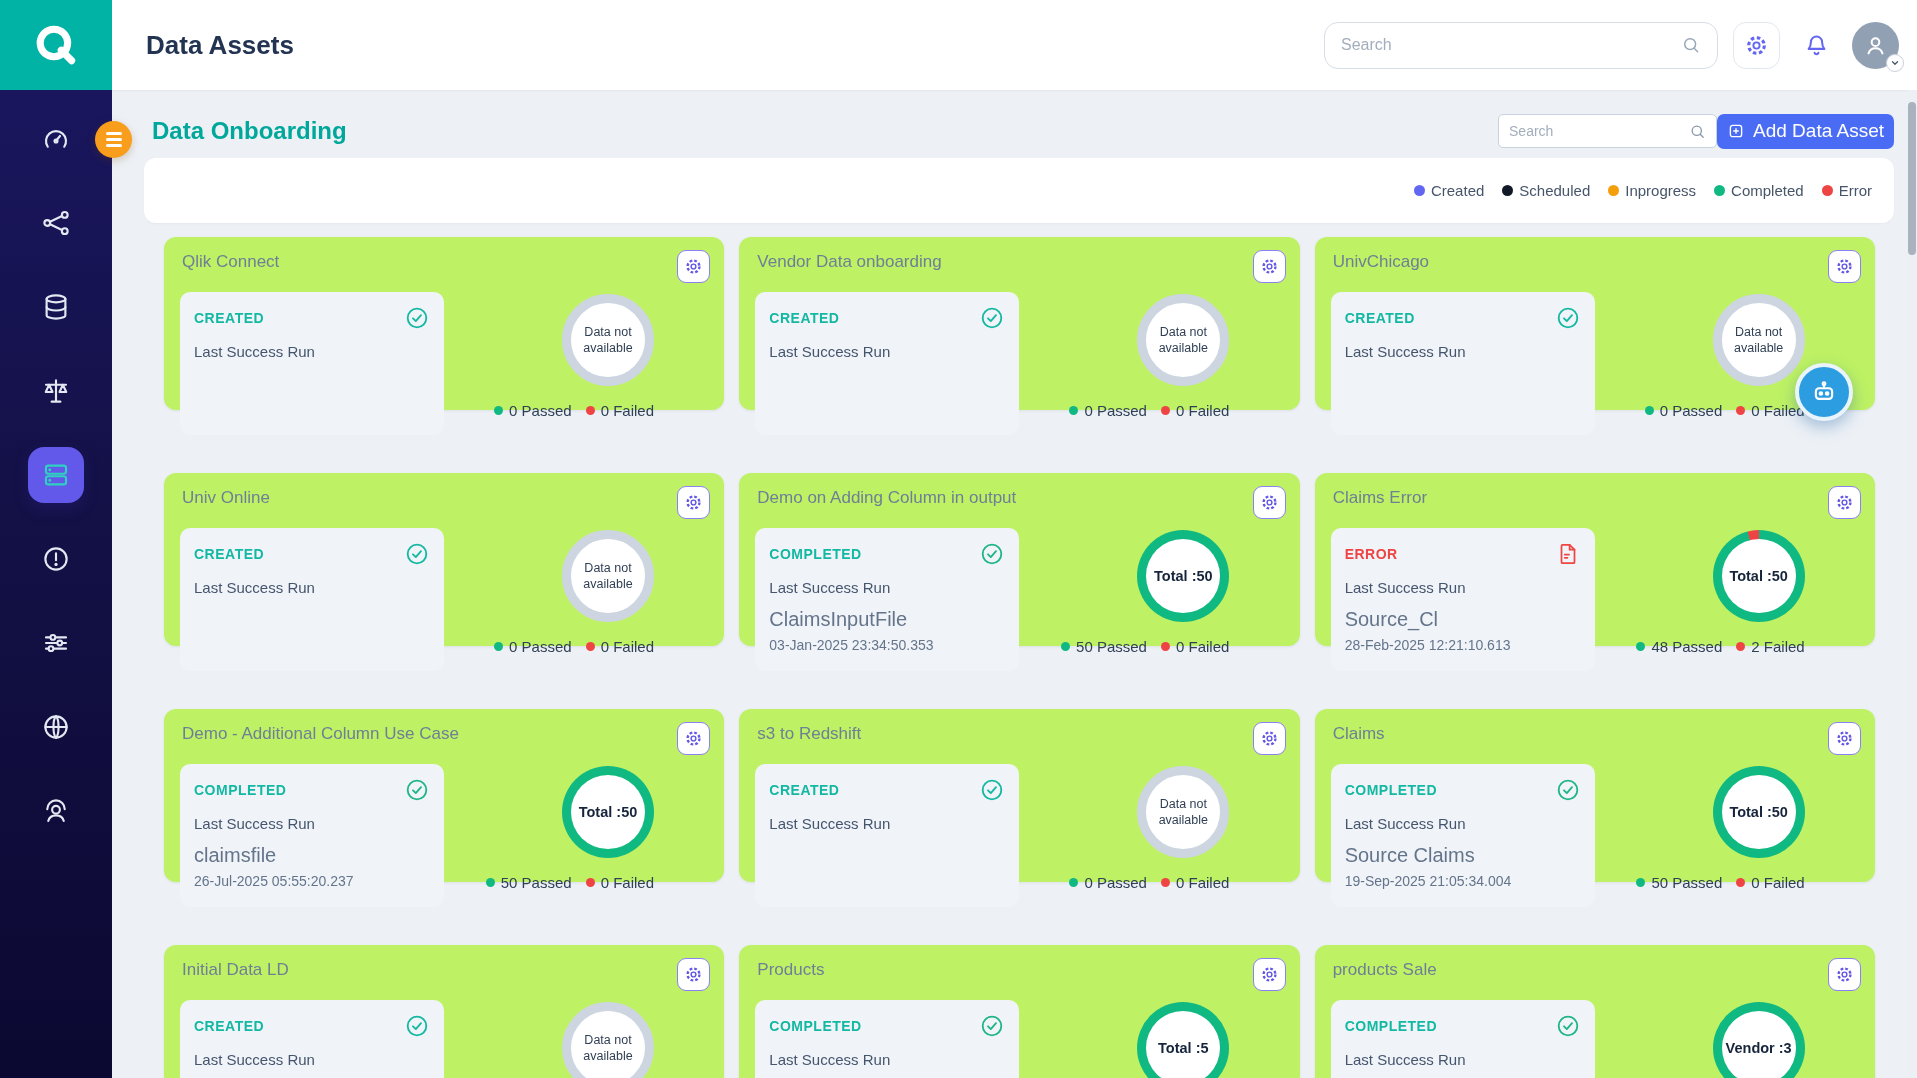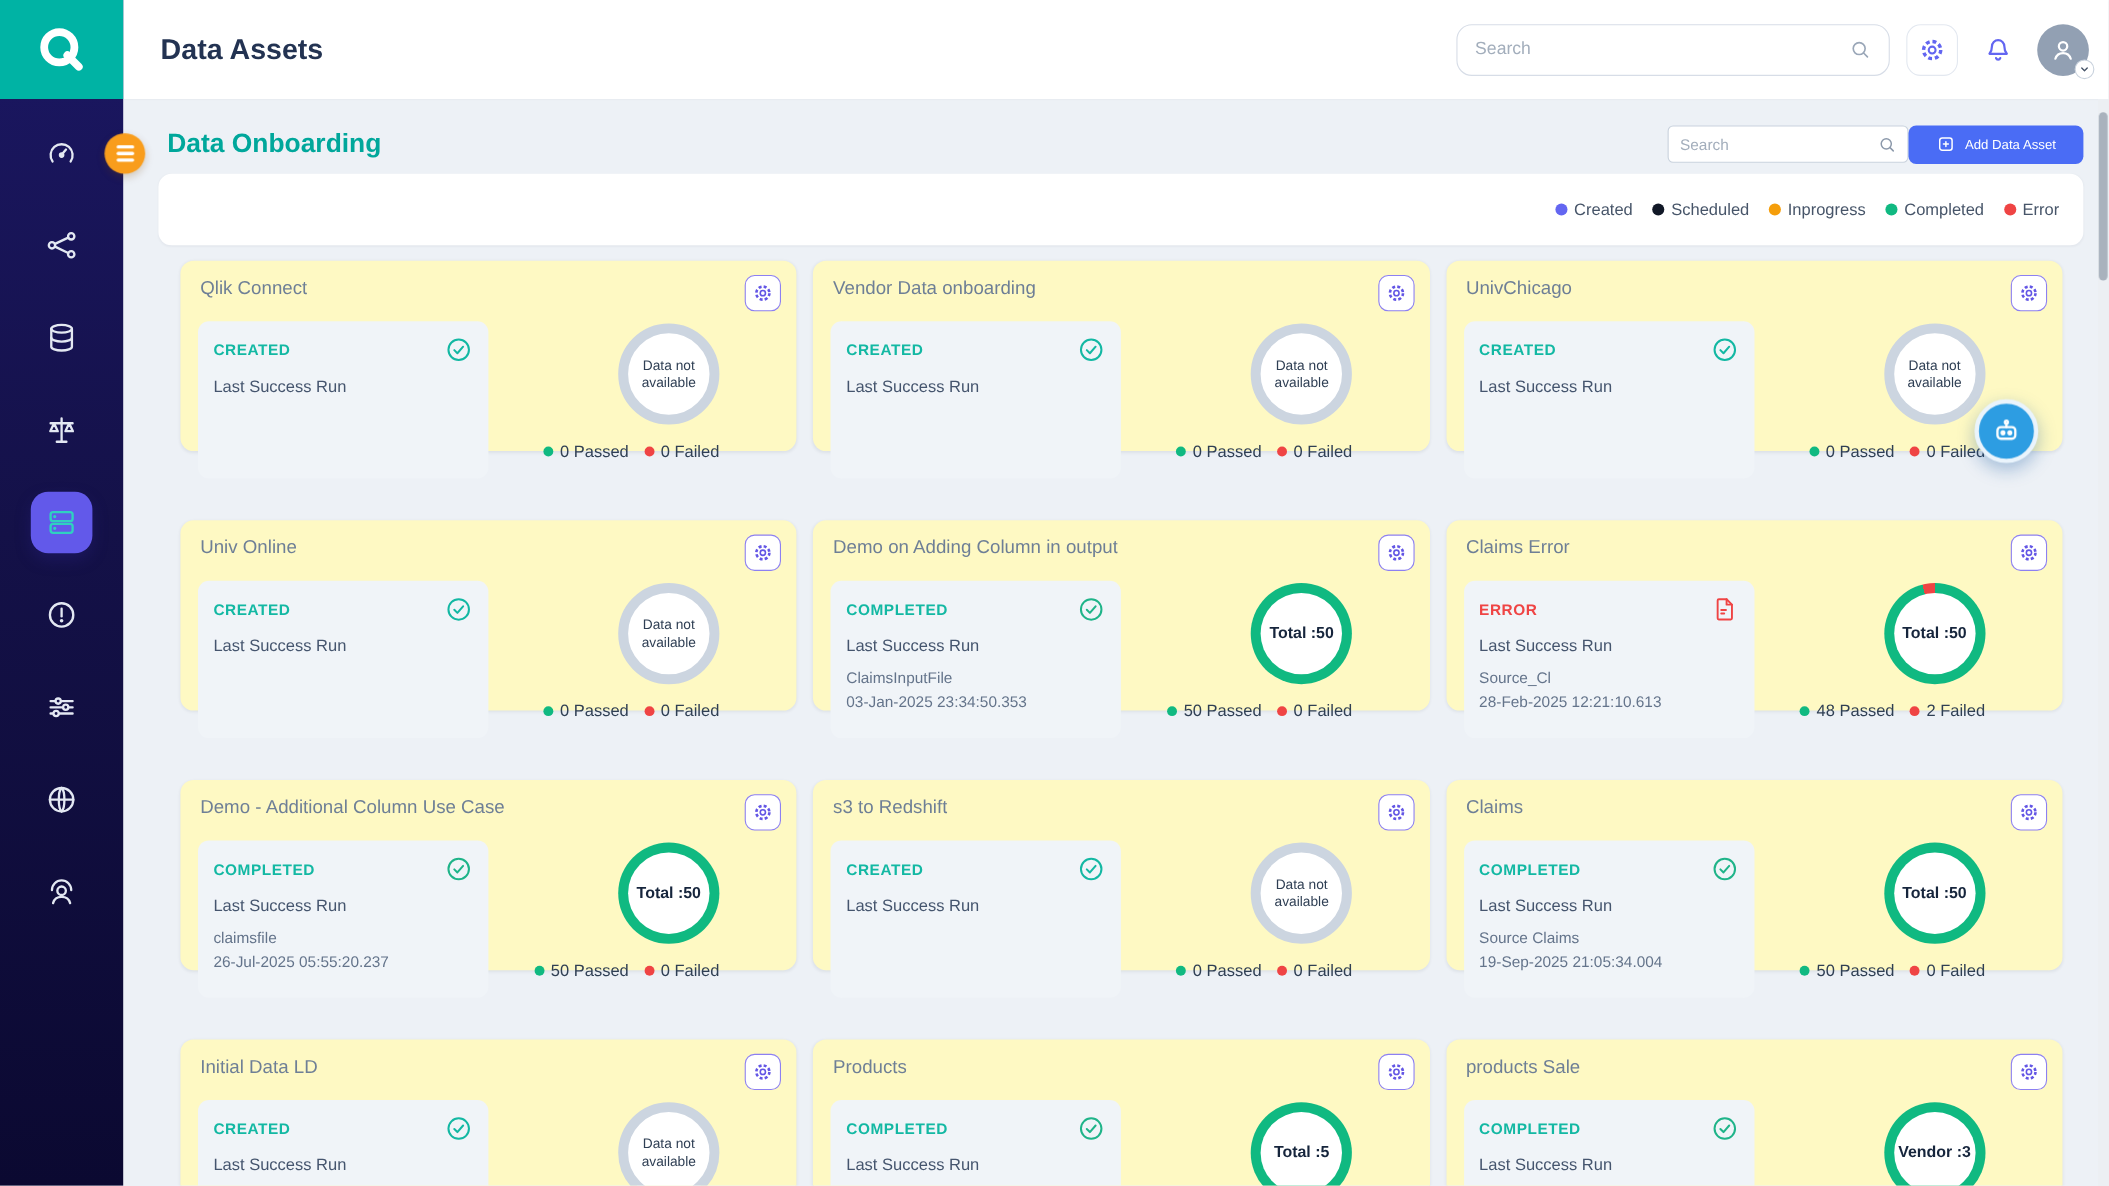--- a/index.html
+++ b/index.html
@@ -31,46 +31,46 @@
   .avatar-chevron{position:absolute;right:-5px;bottom:-3px;width:18px;height:18px;border-radius:50%;background:#fff;border:1px solid #c9d2dd;display:flex;align-items:center;justify-content:center;color:#475569}
   .avatar-chevron svg{width:10px;height:10px}
 
   
   .content{flex:1;position:relative;padding:0 23px 0 32px;overflow:hidden;background:#edf1f6}
   .page-head{margin-top:22px;display:flex;align-items:center;height:38px}
   .page-title{font-size:24px;font-weight:bold;color:#00a79b;flex:1;margin-left:8px}
   .page-search{width:219px;height:34px;background:#fff;border:1px solid #c9d2dd;border-radius:5px;display:flex;align-items:center;padding:0 10px;color:#8c99ab}
   .page-search input{border:none;outline:none;flex:1;font-size:14px;color:#334155;background:transparent;min-width:0}
   .page-search svg{width:17px;height:17px;flex-shrink:0}
-  .add-btn{height:35px;padding:0 25px;background:#4a6cf5;color:#fff;border:none;border-radius:7px;font-size:12px;font-family:inherit;display:flex;align-items:center;gap:8px;cursor:pointer}
+  .add-btn{height:35px;padding:0 10px;background:#4a6cf5;color:#fff;border:none;border-radius:7px;font-size:19px;font-family:inherit;display:flex;align-items:center;gap:8px;cursor:pointer}
   .add-btn svg{width:18px;height:18px}
 
   .legend-bar{margin-top:8px;height:65px;background:#fff;border-radius:12px;display:flex;align-items:center;justify-content:flex-end;padding-right:22px;gap:18px;box-shadow:0 1px 2px rgba(15,23,42,.04)}
   .legend-item{display:flex;align-items:center;gap:6px;font-size:15px;color:#475569}
   .legend-dot{width:11px;height:11px;border-radius:50%;display:inline-block;background:#ccc}
 
   .grid{margin:14px 19px 0 20px;display:grid;grid-template-columns:repeat(3,1fr);gap:23px 15px;grid-auto-rows:213px}
 
   
-  .card{background:#fef9c3;border-radius:12px;position:relative;height:173px;box-shadow:0 1px 3px rgba(15,23,42,.07)}
+  .card{background:#bef264;border-radius:12px;position:relative;height:173px;box-shadow:0 1px 3px rgba(15,23,42,.07)}
   .card-title{position:absolute;left:18px;top:15px;font-size:17px;color:#6e7f96;white-space:nowrap;overflow:hidden;max-width:380px}
   .card-gear{position:absolute;right:14px;top:13px;width:33px;height:33px;border-radius:9px;background:#fff;border:1.5px solid #8d80f2;color:#6356e5;display:flex;align-items:center;justify-content:center;cursor:pointer}
   .card-gear svg{width:19px;height:19px}
   .panel{position:absolute;left:16px;top:55px;width:264px;height:143px;background:#f0f4f8;border-radius:10px;padding:13px 14px}
   .status-row{display:flex;justify-content:space-between;align-items:center;height:26px}
   .status{font-size:14px;font-weight:bold;letter-spacing:.5px}
   .status-icon{display:none;line-height:0}
   .status-icon svg{width:26px;height:26px}
   .st-created .check-icon{display:block;color:#13b8a3}
   .st-completed .check-icon{display:block;color:#1fb489}
   .st-error .error-file-icon{display:block;color:#ef4444}
   .st-created .status,.st-completed .status{color:#13b8a3}
   .st-error .status{color:#ef4444}
   .last-run{margin-top:12px;font-size:15px;color:#45556e}
-  .source{margin-top:12px;font-size:14px;color:#64748b}
+  .source{margin-top:12px;font-size:20px;color:#64748b}
   .timestamp{margin-top:6px;font-size:14px;color:#64748b}
 
   .donut-wrap{position:absolute;left:330px;top:57px;width:160px;display:flex;flex-direction:column;align-items:flex-end}
   .donut{width:92px;height:92px;border-radius:50%;position:relative;display:flex;align-items:center;justify-content:center;text-align:center}
   .donut.na{border:9px solid #ccd5e0;background:#fff}
   .donut.na .donut-label{font-size:12.5px;color:#2f3f54;line-height:1.3;width:62px}
   .donut.total{background:conic-gradient(#10b981 var(--pct,100%),#ef4444 0)}
   .donut.total::before{content:"";position:absolute;inset:9px;background:#fff;border-radius:50%}
   .donut.total .donut-label{position:relative;z-index:1;font-size:14.5px;font-weight:bold;color:#16253c}
   .passfail{margin-top:16px;display:flex;gap:14px;align-items:center;font-size:15px;color:#2f3f54;white-space:nowrap}

